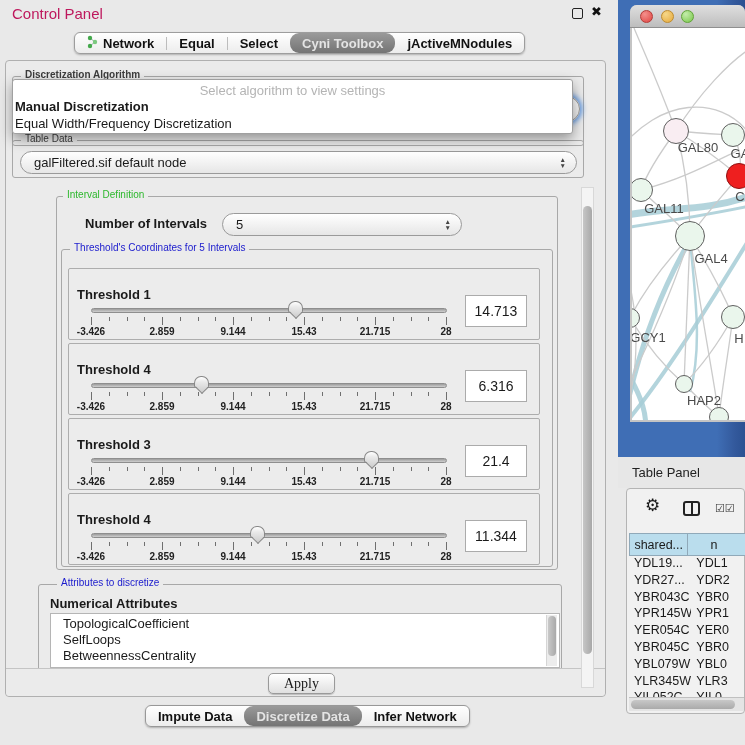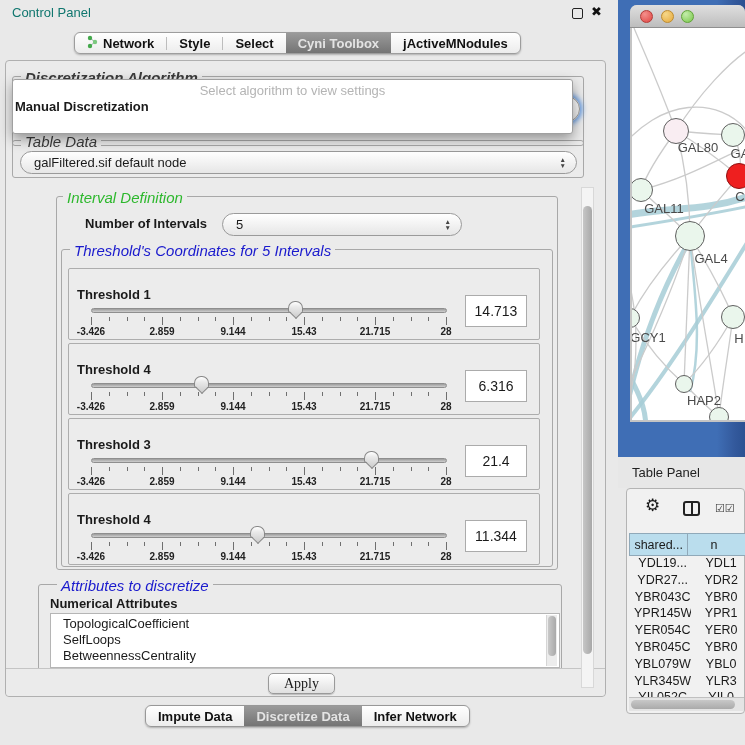--- a/index.html
+++ b/index.html
@@ -3,37 +3,37 @@
 <meta charset="utf-8">
 <style>
   * { margin:0; padding:0; box-sizing:border-box; }
   html,body { width:745px; height:745px; }
   body { position:relative; overflow:hidden; background:#e9e9e9;
          font-family:"Liberation Sans","DejaVu Sans",sans-serif; color:#1a1a1a; }
   .abs { position:absolute; }
 
   
   #titlebar { left:0; top:0; width:618px; height:26px; }
-  #titlebar .t { left:12px; top:5px; font-size:13px; color:#0f766e; }
+  #titlebar .t { left:12px; top:5px; font-size:15px; color:#be185d; }
   #float-ic { left:572px; top:8px; width:11px; height:11px; border:1.5px solid #222; border-radius:2px; }
   #close-ic { left:591px; top:4px; font-size:13px; font-weight:bold; color:#111; }
 
   #toptabs { left:74px; top:32px; height:22px; display:flex; border:1px solid #9d9d9d;
              border-radius:6px; overflow:hidden; background:linear-gradient(#ffffff,#ececec);
              box-shadow:0 1px 2px rgba(0,0,0,.25); }
   .seg { display:flex; align-items:center; gap:5px; padding:0 12px; font-size:13px;
          font-weight:600; color:#111; white-space:nowrap; }
-  .seg.dark { background:linear-gradient(#9a9a9a,#747474); color:#e4e4e4; }
+  .seg.dark { background:linear-gradient(#9a9a9a,#747474); color:#e4e4e4;border-radius:9px; }
   .segsep { width:1px; height:13px; background:#bdbdbd; align-self:center; }
 
   #outerpanel { left:5px; top:60px; width:601px; height:637px; background:#ebebeb;
                 border:1px solid #b0b0b0; border-radius:4px; }
 
   .group { position:absolute; border:1px solid #a8a8a8; border-radius:3px; }
-  .grouplab { position:absolute; top:-8px; background:#ebebeb; padding:0 4px; font-size:15px;font-style:italic; }
+  .grouplab { position:absolute; top:-8px; background:#ebebeb; padding:0 4px; font-size:10px; }
 
   #grp-alg   { left:12px; top:76px;  width:572px; height:70px; }
   #grp-table { left:12px; top:140px; width:572px; height:38px; }
   #grp-interval { left:56px; top:196px; width:502px; height:374px; }
   #grp-thresholds { left:4px; top:52px; width:492px; height:318px; border:1px solid #a8a8a8; border-radius:3px; position:absolute; }
   #grp-attr  { left:38px; top:584px; width:524px; height:104px; }
 
   .g-green { color:#2db82d; } .g-blue { color:#1a1acd; } .g-dark { color:#3c3c3c; }
 
   .combo { position:absolute; height:23px; border:1px solid #9a9a9a; border-radius:12px;
@@ -114,21 +114,21 @@
 
   #tablepanelbar { left:0; top:457px; width:127px; height:31px; background:#e7e7e7; }
   #tablepanelbar .t { position:absolute; left:14px; top:8px; font-size:13px; color:#222; }
   #tpanel { left:8px; top:488px; width:119px; height:226px; background:#f1f1f1;
             border:1px solid #b4b4b4; border-radius:4px; }
   #gear { position:absolute; left:18px; top:6px; font-size:17px; color:#1a1a1a; }
   #splitic { position:absolute; left:56px; top:12px; width:17px; height:15px;
              border:2px solid #222; border-radius:3px; }
   #splitic::after { content:''; position:absolute; left:5.5px; top:0; width:2px; height:11px; background:#222; }
   #checks { position:absolute; left:88px; top:13px; font-size:11px; letter-spacing:0px; color:#333; }
-  #ttable { position:absolute; left:2px; top:44px; width:117px;text-align:center; }
+  #ttable { position:absolute; left:2px; top:44px; width:117px; }
   .thead { display:flex; height:23px; }
   .hcell { background:#badded; border:1px solid #90a9b9; font-size:12.5px; display:flex;
            align-items:center; }
   .hcell.c0 { width:80px; justify-content:center; }
   .hcell.c1 { width:70px; border-left:none; padding-left:22px; }
   .trow { display:flex; height:16.8px; font-size:12.5px; }
   .tcell { overflow:hidden; white-space:nowrap; }
   .tcell.c0 { width:80px; padding-left:5px; }
   .tcell.c1 { width:70px; padding-left:5px; }
   #hscroll { position:absolute; left:2px; top:208px; width:115px; height:14px; background:#e4e4e4;
@@ -153,21 +153,21 @@
           <line x1="3" y1="11" x2="8" y2="7" stroke="#9aa" stroke-width="1"></line>
           <circle cx="3" cy="3" r="2.2" fill="#43a84b"></circle>
           <circle cx="3" cy="11" r="2.2" fill="#43a84b"></circle>
           <circle cx="8" cy="7" r="2.2" fill="#7cc97f"></circle>
         </svg>
     </span>
     <span>Network</span>
   </div>
   <div class="segsep"></div>
   <div class="seg">
-      <span>Style</span>
+      <span>Equal</span>
     </div>
   <div class="segsep"></div>
   <div class="seg">
       <span>Select</span>
     </div>
   <div class="seg dark">
       <span>Cyni Toolbox</span>
     </div>
   <div class="seg">
       <span>jActiveMNodules</span>
@@ -187,20 +187,21 @@
   <span class="grouplab g-dark" style="left:8px">Table Data</span>
 </div>
 <div class="combo abs" id="combo-table">
   <span>galFiltered.sif default node</span>
   <span class="stp">▲<br>▼</span>
 </div>
 
 <div class="abs" id="popup">
   <div class="prompt">Select algorithm to view settings</div>
   <div class="it1">Manual Discretization</div>
+  <div class="it2">Equal Width/Frequency Discretization</div>
 </div>
 
 <div class="group" id="grp-interval">
   <span class="grouplab g-green" style="left:6px">Interval Definition</span>
   <div id="grp-thresholds">
     <span class="grouplab g-blue" style="left:8px;white-space:nowrap">Threshold's Coordinates for 5 Intervals</span>
 
     <div class="tbox" style="top:18px">
       <div class="tl">Threshold 1</div>
       <div class="slider-area">

